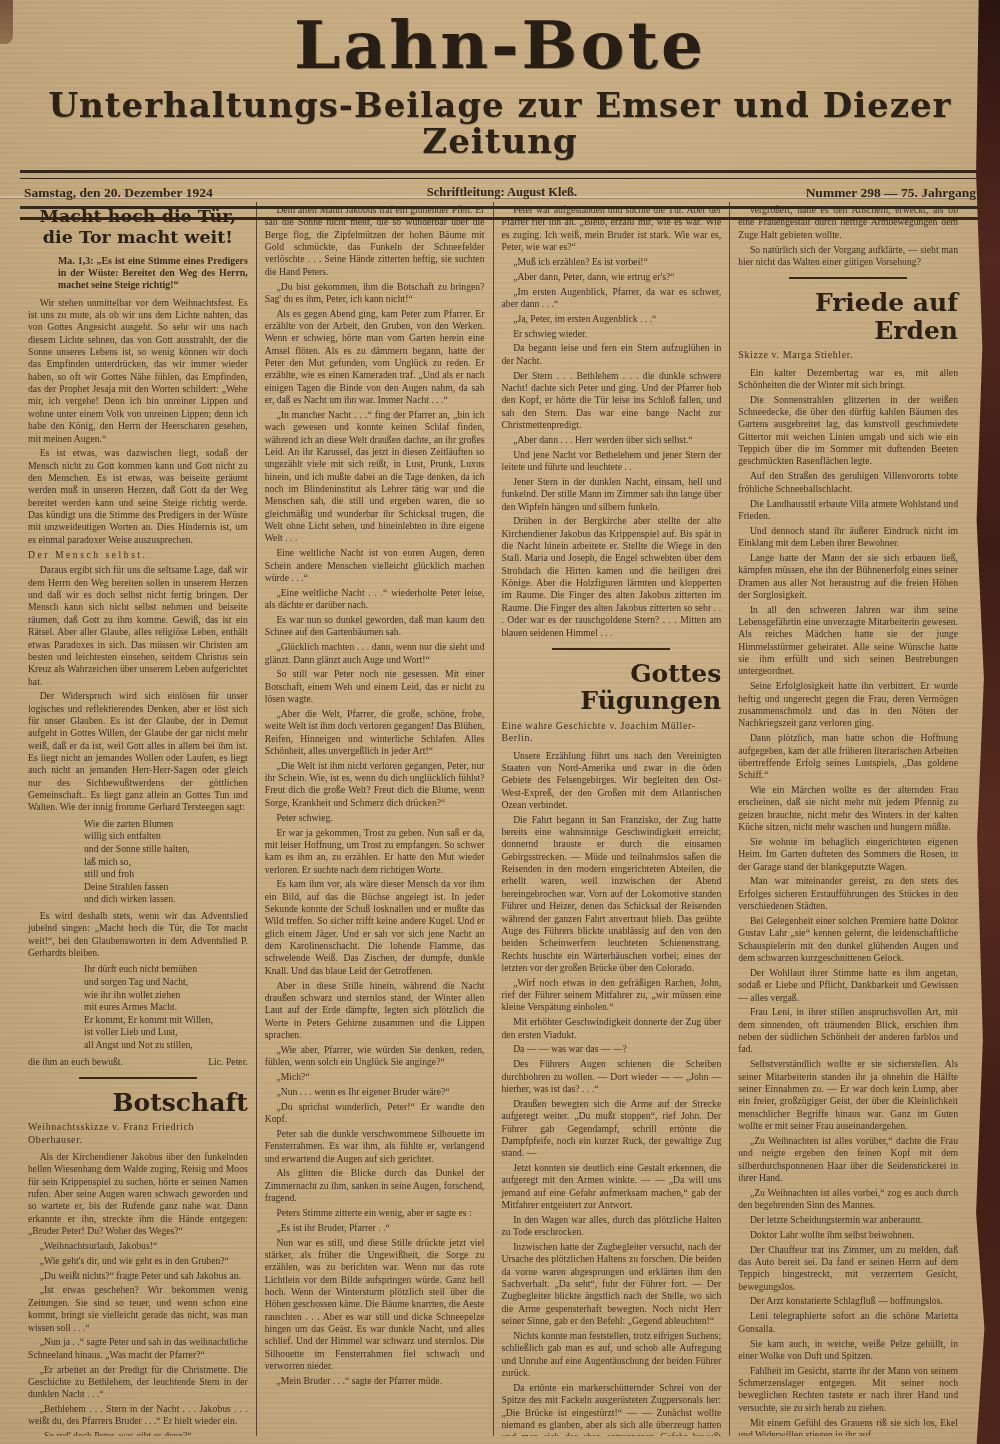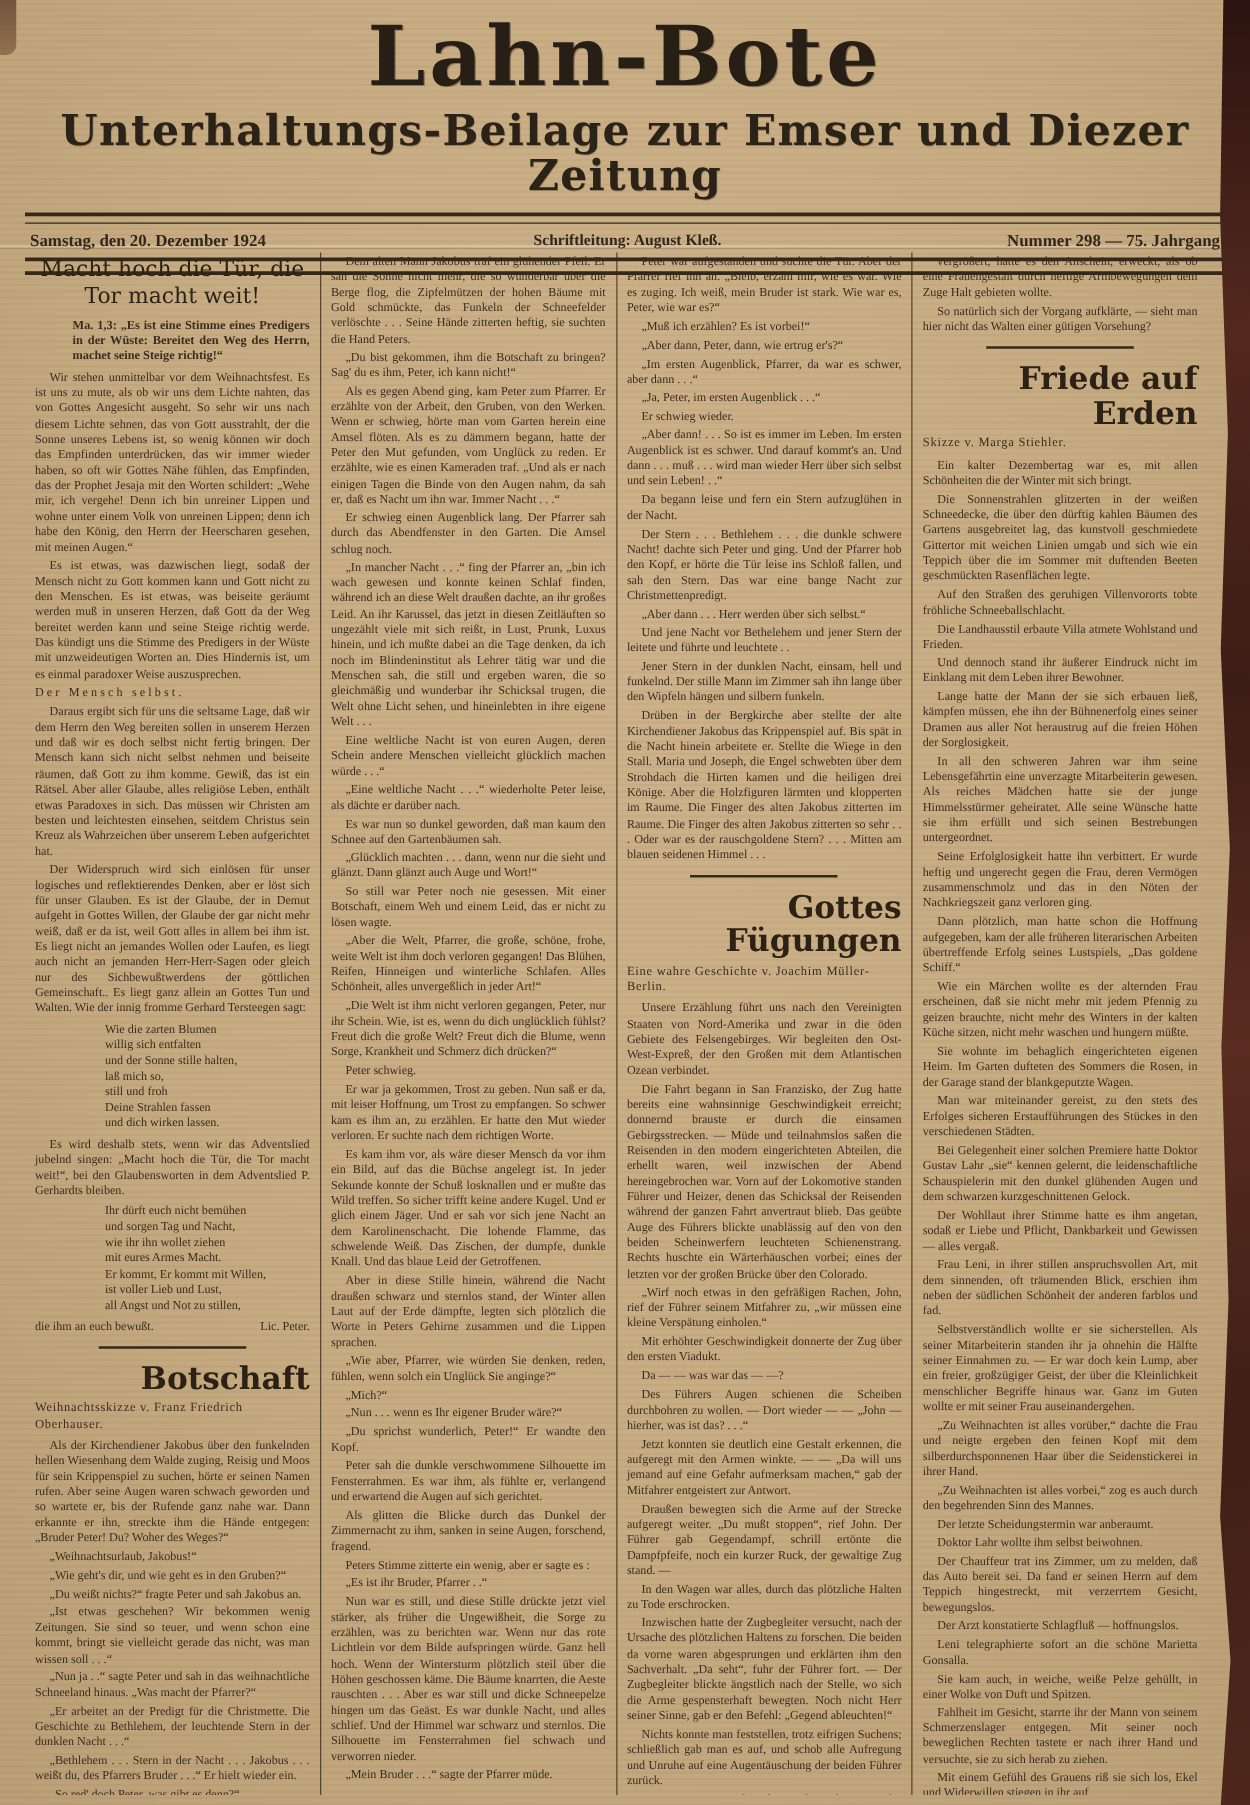--- a/index.html
+++ b/index.html
@@ -26,21 +26,21 @@
     font-weight:bold;font-size:13.5px;color:#32271b;}
   .dateline .mid{position:absolute;left:4px;right:0;text-align:center;font-size:12.5px;pointer-events:none;}
   .dl-wrap{position:relative;}
   .rule2{margin:0 20px;height:8px;border-top:3px solid #342818;border-bottom:3px solid #342818;}
   
   .cols{position:absolute;left:20px;right:34px;top:202px;bottom:8px;display:flex;}
   .col{flex:1 1 0;padding:2px 8px 0 8px;overflow:hidden;text-align:justify;
     font-size:9.7px;line-height:12.35px;color:#3a2e21;}
   .col + .col{border-left:1.5px solid rgba(50,36,20,.75);}
   .b-p{text-indent:1.2em;margin:0 0 2.5px 0;}
-  .b-h1{font-size:17.5px;font-weight:normal;text-align:center;text-indent:0;line-height:1.22;
+  .b-h1{font-size:17.5px;font-weight:bold;text-align:center;text-indent:0;line-height:1.22;
     margin:2px 0 6px 0;color:#2b2115;font-family:"DejaVu Serif", serif;}
   .b-h2{font-size:25px;font-weight:bold;text-align:right;text-indent:0;line-height:1.1;
     margin:10px 0 5px 0;color:#2b2115;font-family:"DejaVu Serif", serif;}
   .b-by{text-align:left;text-indent:0;letter-spacing:.6px;margin:0 0 5px 0;font-size:10px;}
   .b-sub{letter-spacing:2.5px;margin:3px 0;text-indent:0;}
   .b-verse-intro{padding-left:30px;margin:1px 0 5px 0;text-indent:0;font-weight:bold;font-size:9.9px;}
   .b-poem{margin:4px 0 4px 56px;text-align:left;text-indent:0;}
   .poem-line{line-height:12.6px;}
   .b-attr{display:flex;justify-content:space-between;margin:0 0 4px 0;}
   .b-sep{width:118px;border-top:2.5px solid #342818;margin:9px auto 8px auto;height:0;}
@@ -111,21 +111,20 @@
         <div class="b-p">„Ist etwas geschehen? Wir bekommen wenig Zeitungen. Sie sind so teuer, und wenn schon eine kommt, bringt sie vielleicht gerade das nicht, was man wissen soll . . .“</div>
         <div class="b-p">„Nun ja . .“ sagte Peter und sah in das weihnachtliche Schneeland hinaus. „Was macht der Pfarrer?“</div>
         <div class="b-p">„Er arbeitet an der Predigt für die Christmette. Die Geschichte zu Bethlehem, der leuchtende Stern in der dunklen Nacht . . .“</div>
         <div class="b-p">„Bethlehem . . . Stern in der Nacht . . . Jakobus . . . weißt du, des Pfarrers Bruder . . .“ Er hielt wieder ein.</div>
         <div class="b-p">„So red' doch Peter, was gibt es denn?“</div>
       </div>
     <div class="col">
         <div class="b-p">Dem alten Mann Jakobus traf ein glühender Pfeil. Er sah die Sonne nicht mehr, die so wunderbar über die Berge flog, die Zipfelmützen der hohen Bäume mit Gold schmückte, das Funkeln der Schneefelder verlöschte . . . Seine Hände zitterten heftig, sie suchten die Hand Peters.</div>
         <div class="b-p">„Du bist gekommen, ihm die Botschaft zu bringen? Sag' du es ihm, Peter, ich kann nicht!“</div>
         <div class="b-p">Als es gegen Abend ging, kam Peter zum Pfarrer. Er erzählte von der Arbeit, den Gruben, von den Werken. Wenn er schwieg, hörte man vom Garten herein eine Amsel flöten. Als es zu dämmern begann, hatte der Peter den Mut gefunden, vom Unglück zu reden. Er erzählte, wie es einen Kameraden traf. „Und als er nach einigen Tagen die Binde von den Augen nahm, da sah er, daß es Nacht um ihn war. Immer Nacht . . .“</div>
-        <div class="b-p">Er schwieg einen Augenblick lang. Der Pfarrer sah durch das Abendfenster in den Garten. Die Amsel schlug noch.</div>
         <div class="b-p">„In mancher Nacht . . .“ fing der Pfarrer an, „bin ich wach gewesen und konnte keinen Schlaf finden, während ich an diese Welt draußen dachte, an ihr großes Leid. An ihr Karussel, das jetzt in diesen Zeitläuften so ungezählt viele mit sich reißt, in Lust, Prunk, Luxus hinein, und ich mußte dabei an die Tage denken, da ich noch im Blindeninstitut als Lehrer tätig war und die Menschen sah, die still und ergeben waren, die so gleichmäßig und wunderbar ihr Schicksal trugen, die Welt ohne Licht sehen, und hineinlebten in ihre eigene Welt . . .</div>
         <div class="b-p">Eine weltliche Nacht ist von euren Augen, deren Schein andere Menschen vielleicht glücklich machen würde . . .“</div>
         <div class="b-p">„Eine weltliche Nacht . . .“ wiederholte Peter leise, als dächte er darüber nach.</div>
         <div class="b-p">Es war nun so dunkel geworden, daß man kaum den Schnee auf den Gartenbäumen sah.</div>
         <div class="b-p">„Glücklich machten . . . dann, wenn nur die sieht und glänzt. Dann glänzt auch Auge und Wort!“</div>
         <div class="b-p">So still war Peter noch nie gesessen. Mit einer Botschaft, einem Weh und einem Leid, das er nicht zu lösen wagte.</div>
         <div class="b-p">„Aber die Welt, Pfarrer, die große, schöne, frohe, weite Welt ist ihm doch verloren gegangen! Das Blühen, Reifen, Hinneigen und winterliche Schlafen. Alles Schönheit, alles unvergeßlich in jeder Art!“</div>
         <div class="b-p">„Die Welt ist ihm nicht verloren gegangen, Peter, nur ihr Schein. Wie, ist es, wenn du dich unglücklich fühlst? Freut dich die große Welt? Freut dich die Blume, wenn Sorge, Krankheit und Schmerz dich drücken?“</div>
         <div class="b-p">Peter schwieg.</div>
         <div class="b-p">Er war ja gekommen, Trost zu geben. Nun saß er da, mit leiser Hoffnung, um Trost zu empfangen. So schwer kam es ihm an, zu erzählen. Er hatte den Mut wieder verloren. Er suchte nach dem richtigen Worte.</div>
@@ -142,38 +141,37 @@
         <div class="b-p">Nun war es still, und diese Stille drückte jetzt viel stärker, als früher die Ungewißheit, die Sorge zu erzählen, was zu berichten war. Wenn nur das rote Lichtlein vor dem Bilde aufspringen würde. Ganz hell hoch. Wenn der Wintersturm plötzlich steil über die Höhen geschossen käme. Die Bäume knarrten, die Aeste rauschten . . . Aber es war still und dicke Schneepelze hingen um das Geäst. Es war dunkle Nacht, und alles schlief. Und der Himmel war schwarz und sternlos. Die Silhouette im Fensterrahmen fiel schwach und verworren nieder.</div>
         <div class="b-p">„Mein Bruder . . .“ sagte der Pfarrer müde.</div>
       </div>
     <div class="col">
         <div class="b-p">Peter war aufgestanden und suchte die Tür. Aber der Pfarrer rief ihn an. „Bleib, erzähl mir, wie es war. Wie es zuging. Ich weiß, mein Bruder ist stark. Wie war es, Peter, wie war es?“</div>
         <div class="b-p">„Muß ich erzählen? Es ist vorbei!“</div>
         <div class="b-p">„Aber dann, Peter, dann, wie ertrug er's?“</div>
         <div class="b-p">„Im ersten Augenblick, Pfarrer, da war es schwer, aber dann . . .“</div>
         <div class="b-p">„Ja, Peter, im ersten Augenblick . . .“</div>
         <div class="b-p">Er schwieg wieder.</div>
-        <div class="b-p">„Aber dann! . . . So ist es immer im Leben. Im ersten Augenblick ist es schwer. Und darauf kommt's an. Und dann . . . muß . . . wird man wieder Herr über sich selbst und sein Leben! . .“</div>
         <div class="b-p">Da begann leise und fern ein Stern aufzuglühen in der Nacht.</div>
         <div class="b-p">Der Stern . . . Bethlehem . . . die dunkle schwere Nacht! dachte sich Peter und ging. Und der Pfarrer hob den Kopf, er hörte die Tür leise ins Schloß fallen, und sah den Stern. Das war eine bange Nacht zur Christmettenpredigt.</div>
         <div class="b-p">„Aber dann . . . Herr werden über sich selbst.“</div>
         <div class="b-p">Und jene Nacht vor Bethelehem und jener Stern der leitete und führte und leuchtete . .</div>
         <div class="b-p">Jener Stern in der dunklen Nacht, einsam, hell und funkelnd. Der stille Mann im Zimmer sah ihn lange über den Wipfeln hängen und silbern funkeln.</div>
         <div class="b-p">Drüben in der Bergkirche aber stellte der alte Kirchendiener Jakobus das Krippenspiel auf. Bis spät in die Nacht hinein arbeitete er. Stellte die Wiege in den Stall. Maria und Joseph, die Engel schwebten über dem Strohdach die Hirten kamen und die heiligen drei Könige. Aber die Holzfiguren lärmten und klopperten im Raume. Die Finger des alten Jakobus zitterten im Raume. Die Finger des alten Jakobus zitterten so sehr . . . Oder war es der rauschgoldene Stern? . . . Mitten am blauen seidenen Himmel . . .</div>
         <div class="b-sep"></div>
         <div class="b-h2">Gottes Fügungen</div>
         <div class="b-by">Eine wahre Geschichte v. Joachim Müller-Berlin.</div>
         <div class="b-p">Unsere Erzählung führt uns nach den Vereinigten Staaten von Nord-Amerika und zwar in die öden Gebiete des Felsengebirges. Wir begleiten den Ost-West-Expreß, der den Großen mit dem Atlantischen Ozean verbindet.</div>
         <div class="b-p">Die Fahrt begann in San Franzisko, der Zug hatte bereits eine wahnsinnige Geschwindigkeit erreicht; donnernd brauste er durch die einsamen Gebirgsstrecken. — Müde und teilnahmslos saßen die Reisenden in den modern eingerichteten Abteilen, die erhellt waren, weil inzwischen der Abend hereingebrochen war. Vorn auf der Lokomotive standen Führer und Heizer, denen das Schicksal der Reisenden während der ganzen Fahrt anvertraut blieb. Das geübte Auge des Führers blickte unablässig auf den von den beiden Scheinwerfern leuchteten Schienenstrang. Rechts huschte ein Wärterhäuschen vorbei; eines der letzten vor der großen Brücke über den Colorado.</div>
         <div class="b-p">„Wirf noch etwas in den gefräßigen Rachen, John, rief der Führer seinem Mitfahrer zu, „wir müssen eine kleine Verspätung einholen.“</div>
         <div class="b-p">Mit erhöhter Geschwindigkeit donnerte der Zug über den ersten Viadukt.</div>
         <div class="b-p">Da — — was war das — —?</div>
         <div class="b-p">Des Führers Augen schienen die Scheiben durchbohren zu wollen. — Dort wieder — — „John — hierher, was ist das? . . .“</div>
+        <div class="b-p">Draußen bewegten sich die Arme auf der Strecke aufgeregt weiter. „Du mußt stoppen“, rief John. Der Führer gab Gegendampf, schrill ertönte die Dampfpfeife, noch ein kurzer Ruck, der gewaltige Zug stand. —</div>
         <div class="b-p">Jetzt konnten sie deutlich eine Gestalt erkennen, die aufgeregt mit den Armen winkte. — — „Da will uns jemand auf eine Gefahr aufmerksam machen,“ gab der Mitfahrer entgeistert zur Antwort.</div>
-        <div class="b-p">Draußen bewegten sich die Arme auf der Strecke aufgeregt weiter. „Du mußt stoppen“, rief John. Der Führer gab Gegendampf, schrill ertönte die Dampfpfeife, noch ein kurzer Ruck, der gewaltige Zug stand. —</div>
         <div class="b-p">In den Wagen war alles, durch das plötzliche Halten zu Tode erschrocken.</div>
         <div class="b-p">Inzwischen hatte der Zugbegleiter versucht, nach der Ursache des plötzlichen Haltens zu forschen. Die beiden da vorne waren abgesprungen und erklärten ihm den Sachverhalt. „Da seht“, fuhr der Führer fort. — Der Zugbegleiter blickte ängstlich nach der Stelle, wo sich die Arme gespensterhaft bewegten. Noch nicht Herr seiner Sinne, gab er den Befehl: „Gegend ableuchten!“</div>
         <div class="b-p">Nichts konnte man feststellen, trotz eifrigen Suchens; schließlich gab man es auf, und schob alle Aufregung und Unruhe auf eine Augentäuschung der beiden Führer zurück.</div>
         <div class="b-p">Da ertönte ein markerschütternder Schrei von der Spitze des mit Fackeln ausgerüsteten Zugpersonals her: „Die Brücke ist eingestürzt!“ — — Zunächst wollte niemand es glauben, aber als sich alle überzeugt hatten und man sich der eben entronnenen Gefahr bewußt geworden war, kam über manche Lippen ein heißes Dankgebet.</div>
       </div>
     <div class="col">
         <div class="b-p">vergrößert, hatte es den Anschein, erweckt, als ob eine Frauengestalt durch heftige Armbewegungen dem Zuge Halt gebieten wollte.</div>
         <div class="b-p">So natürlich sich der Vorgang aufklärte, — sieht man hier nicht das Walten einer gütigen Vorsehung?</div>
         <div class="b-sep"></div>
         <div class="b-h2">Friede auf Erden</div>

